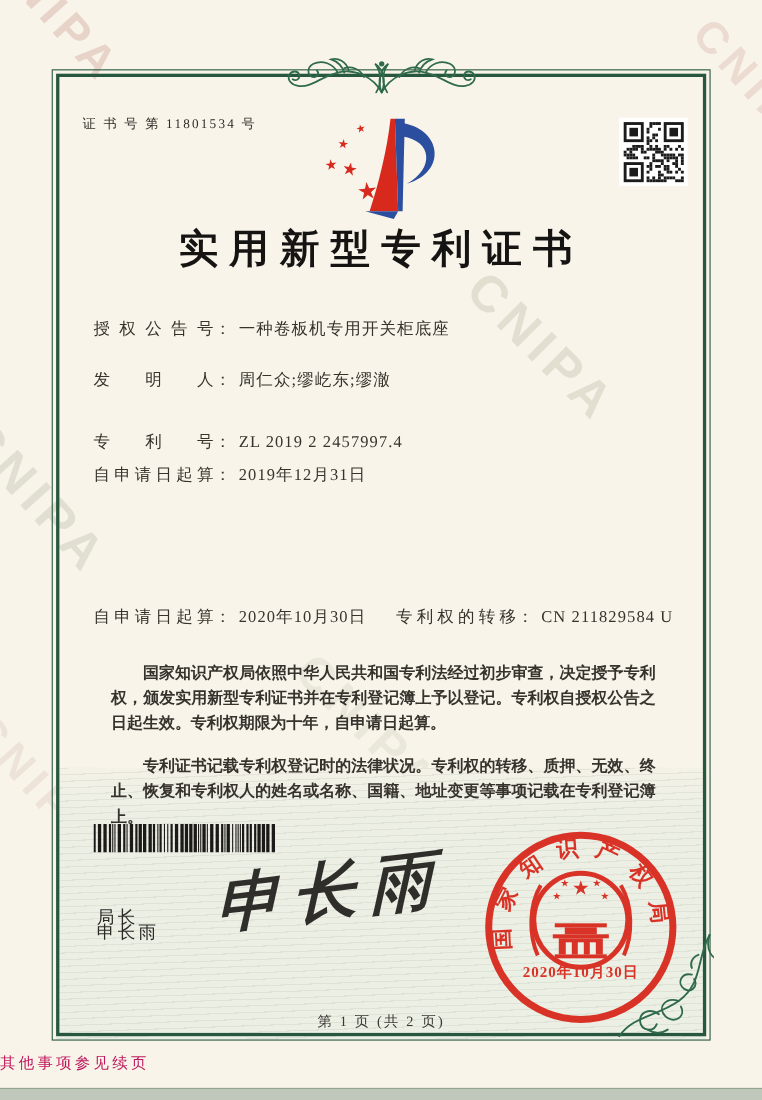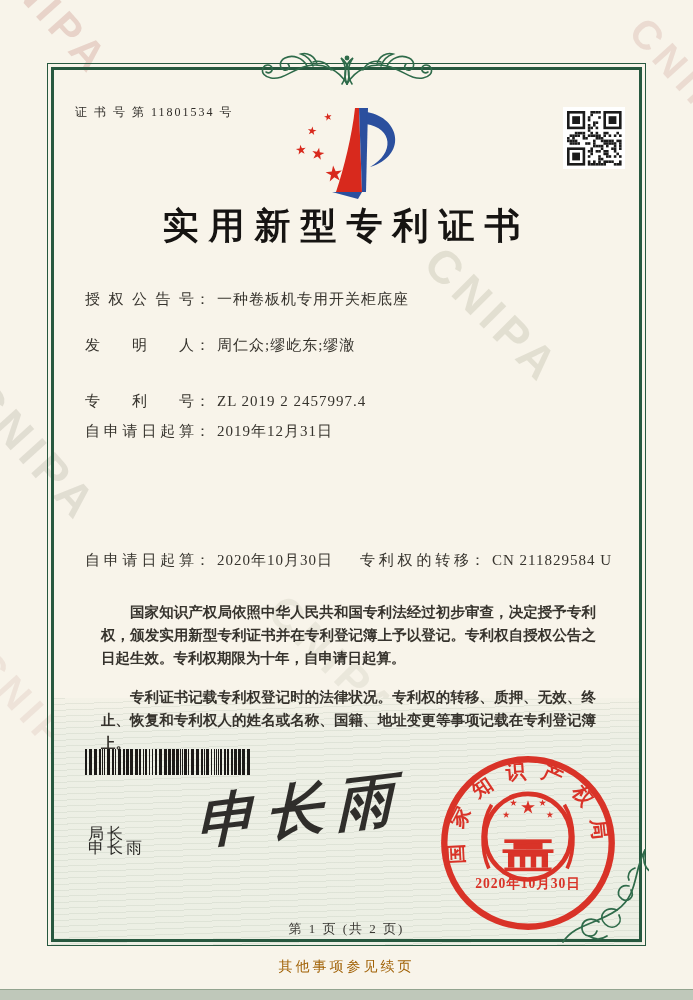--- a/index.html
+++ b/index.html
@@ -33,22 +33,22 @@
   .barcode i{display:inline-block;height:26px;background:#1c1a18;vertical-align:top;}
   .director{position:absolute;left:88px;font-family:"Liberation Sans","DejaVu Sans",sans-serif;
             font-size:16px;letter-spacing:3px;color:#2a2926;}
   .dl1{top:824px;} .dl2{top:838px;}
   .signature{position:absolute;left:196px;top:772px;font-size:58px;font-style:italic;font-weight:600;
              letter-spacing:12px;color:#201e1c;transform:rotate(-7deg) skewX(-6deg);opacity:.92;
              font-family:"DejaVu Serif",serif;white-space:nowrap;}
   .seal{position:absolute;left:437px;top:752px;width:182px;height:182px;opacity:.93;}
   .pageinfo{position:absolute;left:0;top:920px;width:693px;text-align:center;font-size:13px;
             letter-spacing:2px;color:#3a3833;}
-  .note{position:absolute;left:0;top:958px;width:693px;text-align:center;font-size:14px;
-        letter-spacing:3px;color:#a16207;}
+  .note{position:absolute;left:0;top:958px;width:693px;text-align:left;font-size:14px;
+        letter-spacing:3px;color:#be185d;}
   .bottom-strip{position:absolute;left:0;top:989px;width:693px;height:11px;background:#bfc8ba;
                 border-top:1px solid #93a48f;}
   .logo{position:absolute;left:288px;top:104px;}
   .qr{position:absolute;left:563px;top:107px;background:#fff;}
   .ornament-top{position:absolute;left:257px;top:40px;}
   .ornament-corner{position:absolute;left:557px;top:846px;}
 </style>
 </head>
 <body>
 

